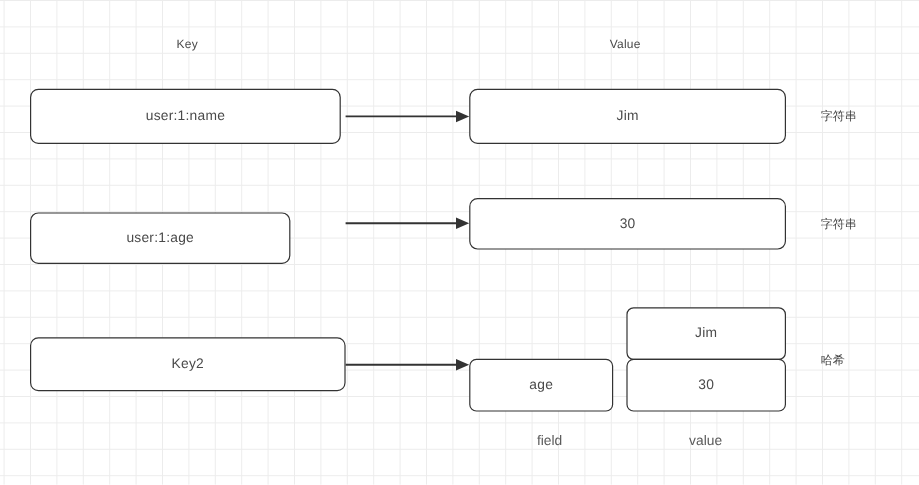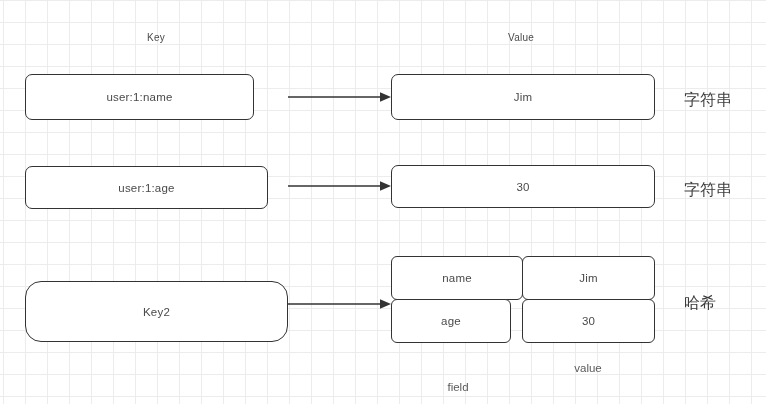--- a/index.html
+++ b/index.html
@@ -58,78 +58,77 @@
   }
   .conn {
     position: absolute;
     height: 12px;
     pointer-events: none;
   }
   .conn svg { display: block; overflow: visible; }
   .side-label {
     position: absolute;
     color: #3d3d3d;
-    font-size: 16px;
+    font-size: 10px;
     white-space: nowrap;
     font-family: Liberation Mono, monospace;
   }
   .foot-label {
     position: absolute;
     color: #5a5a5a;
     font-size: 11.5px;
     text-align: center;
     white-space: nowrap;
   }
 </style>
 </head>
 <body>
 
 <div id="canvas">
 
   <div class="hdr" style="left:116px; top:32px; width:80px;">Key</div>
   <div class="hdr" style="left:481px; top:32px; width:80px;">Value</div>
 
-  <div class="rbox" style="left:25px; top:74px; width:229px; height:46px;">user:1:name</div>
+  <div class="rbox" style="left:25px; top:74px; width:259px; height:46px;">user:1:name</div>
 
   <div class="conn" style="left:288px; top:91px; width:104px;">
     <svg width="104" height="12" viewBox="0 0 104 12">
       <line x1="0" y1="6" x2="92" y2="6" stroke="#333333" stroke-width="1.6"></line>
       <polygon points="92,1.2 103,6 92,10.8" fill="#333333"></polygon>
     </svg>
   </div>
 
   <div class="rbox" style="left:391px; top:74px; width:264px; height:46px;">Jim</div>
 
   <div class="side-label" style="left:684px; top:90px;">字符串</div>
 
-  <div class="rbox" style="left:25px; top:166px; width:243px; height:43px;">user:1:age</div>
+  <div class="rbox" style="left:25px; top:177px; width:217px; height:43px;">user:1:age</div>
 
   <div class="conn" style="left:288px; top:180px; width:104px;">
     <svg width="104" height="12" viewBox="0 0 104 12">
       <line x1="0" y1="6" x2="92" y2="6" stroke="#333333" stroke-width="1.6"></line>
       <polygon points="92,1.2 103,6 92,10.8" fill="#333333"></polygon>
     </svg>
   </div>
 
   <div class="rbox" style="left:391px; top:165px; width:264px; height:43px;">30</div>
 
   <div class="side-label" style="left:684px; top:180px;">字符串</div>
 
-  <div class="rbox" style="left:25px; top:281px; width:263px; height:61px;border-radius:16px;">Key2</div>
+  <div class="rbox" style="left:25px; top:281px; width:263px; height:45px;">Key2</div>
 
   <div class="conn" style="left:288px; top:298px; width:104px;">
     <svg width="104" height="12" viewBox="0 0 104 12">
       <line x1="0" y1="6" x2="92" y2="6" stroke="#333333" stroke-width="1.6"></line>
       <polygon points="92,1.2 103,6 92,10.8" fill="#333333"></polygon>
     </svg>
   </div>
 
-  <div class="cell" style="left:391px; top:256px; width:132px; height:44px;">name</div>
   <div class="cell" style="left:522px; top:256px; width:133px; height:44px;">Jim</div>
   <div class="cell" style="left:391px; top:299px; width:120px; height:44px;">age</div>
   <div class="cell" style="left:522px; top:299px; width:133px; height:44px;">30</div>
 
   <div class="side-label" style="left:684px; top:293px;">哈希</div>
 
-  <div class="foot-label" style="left:418px; top:362px; width:80px;margin-top:19px;">field</div>
+  <div class="foot-label" style="left:418px; top:362px; width:80px;">field</div>
   <div class="foot-label" style="left:548px; top:362px; width:80px;">value</div>
 
 </div>
 
 </body></html>

